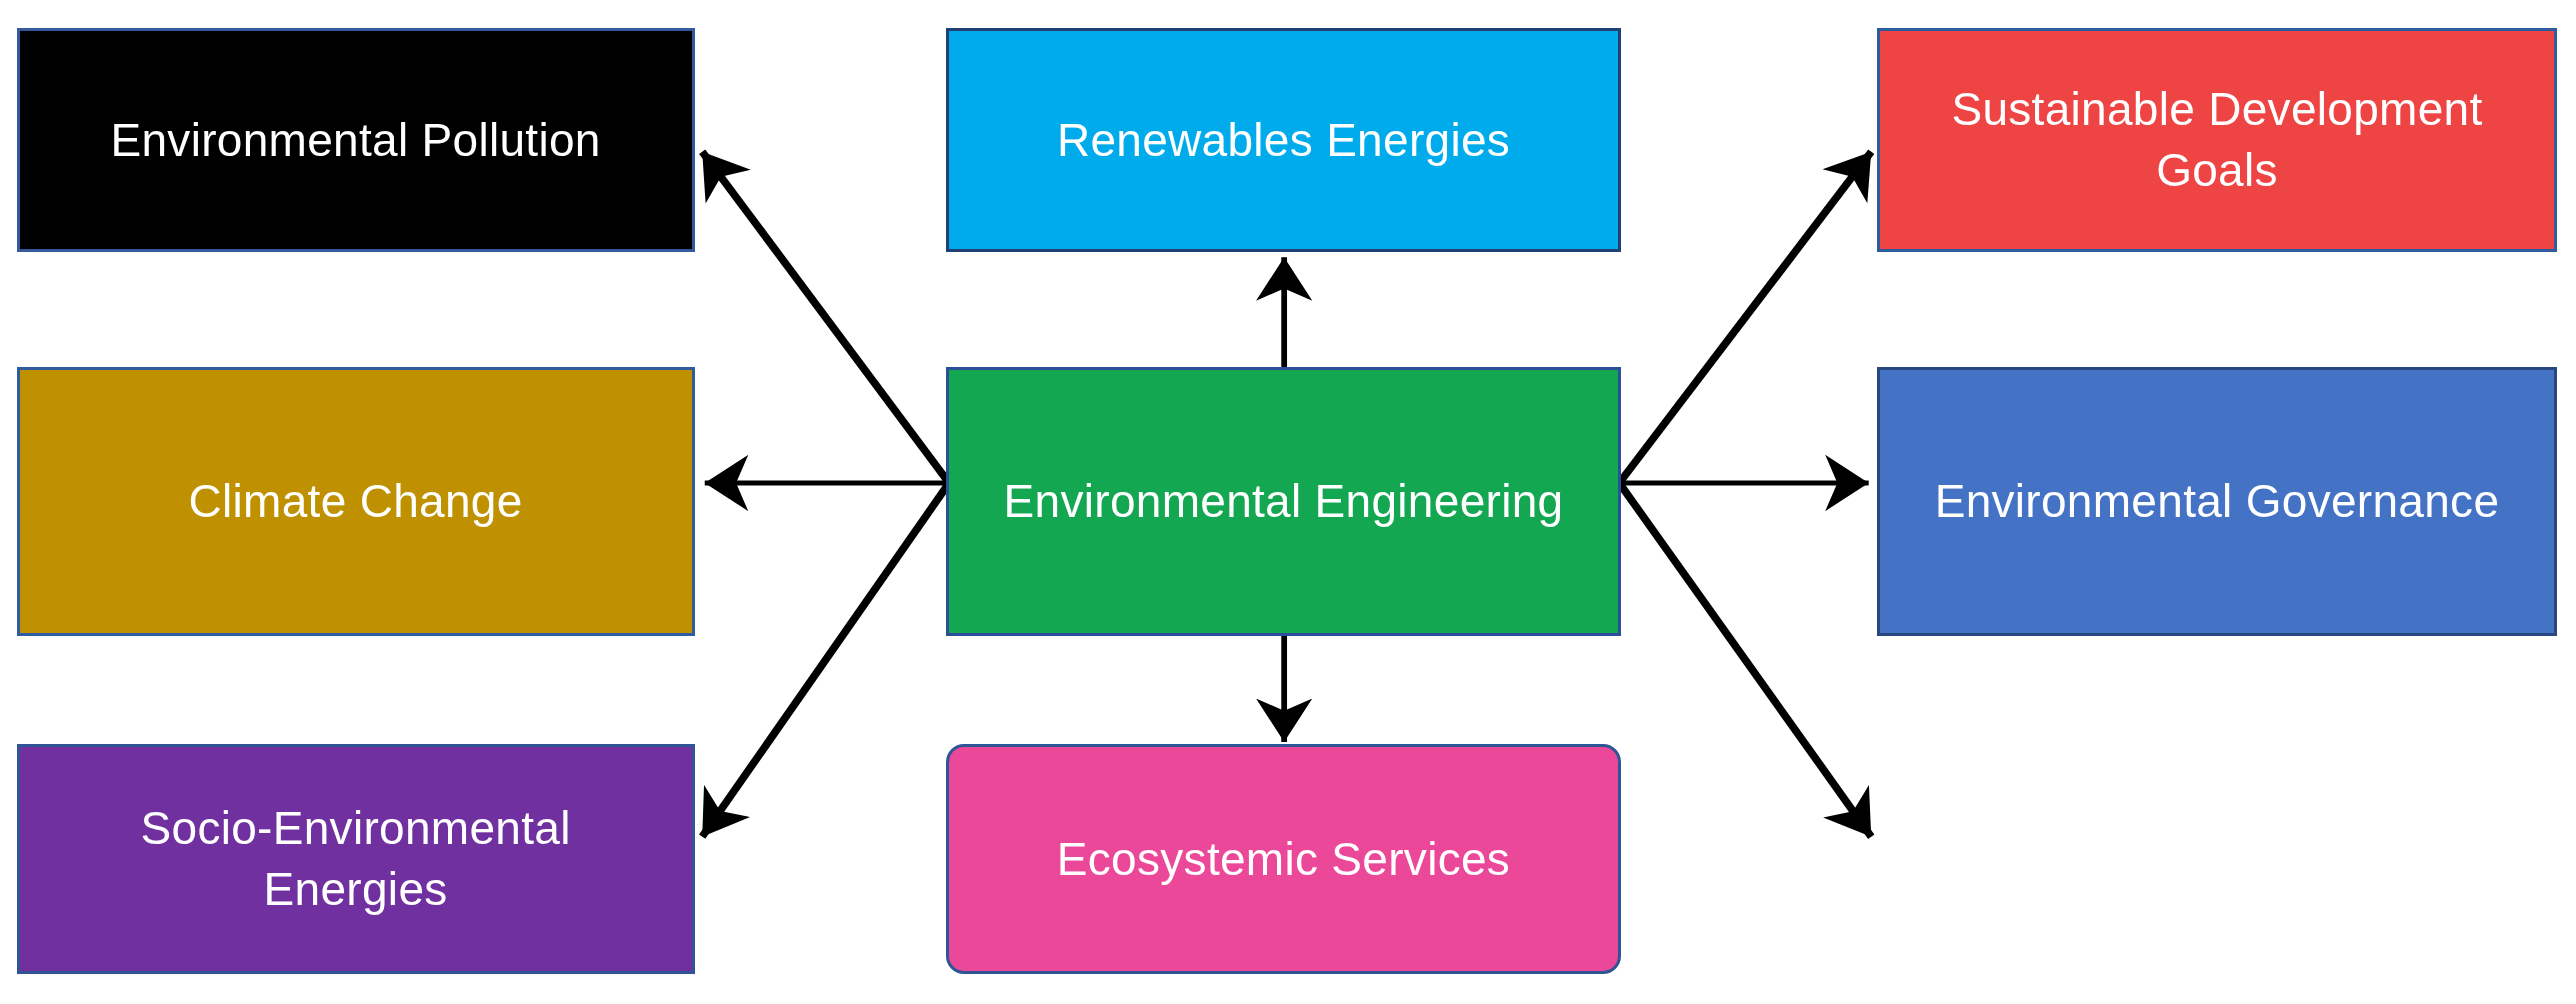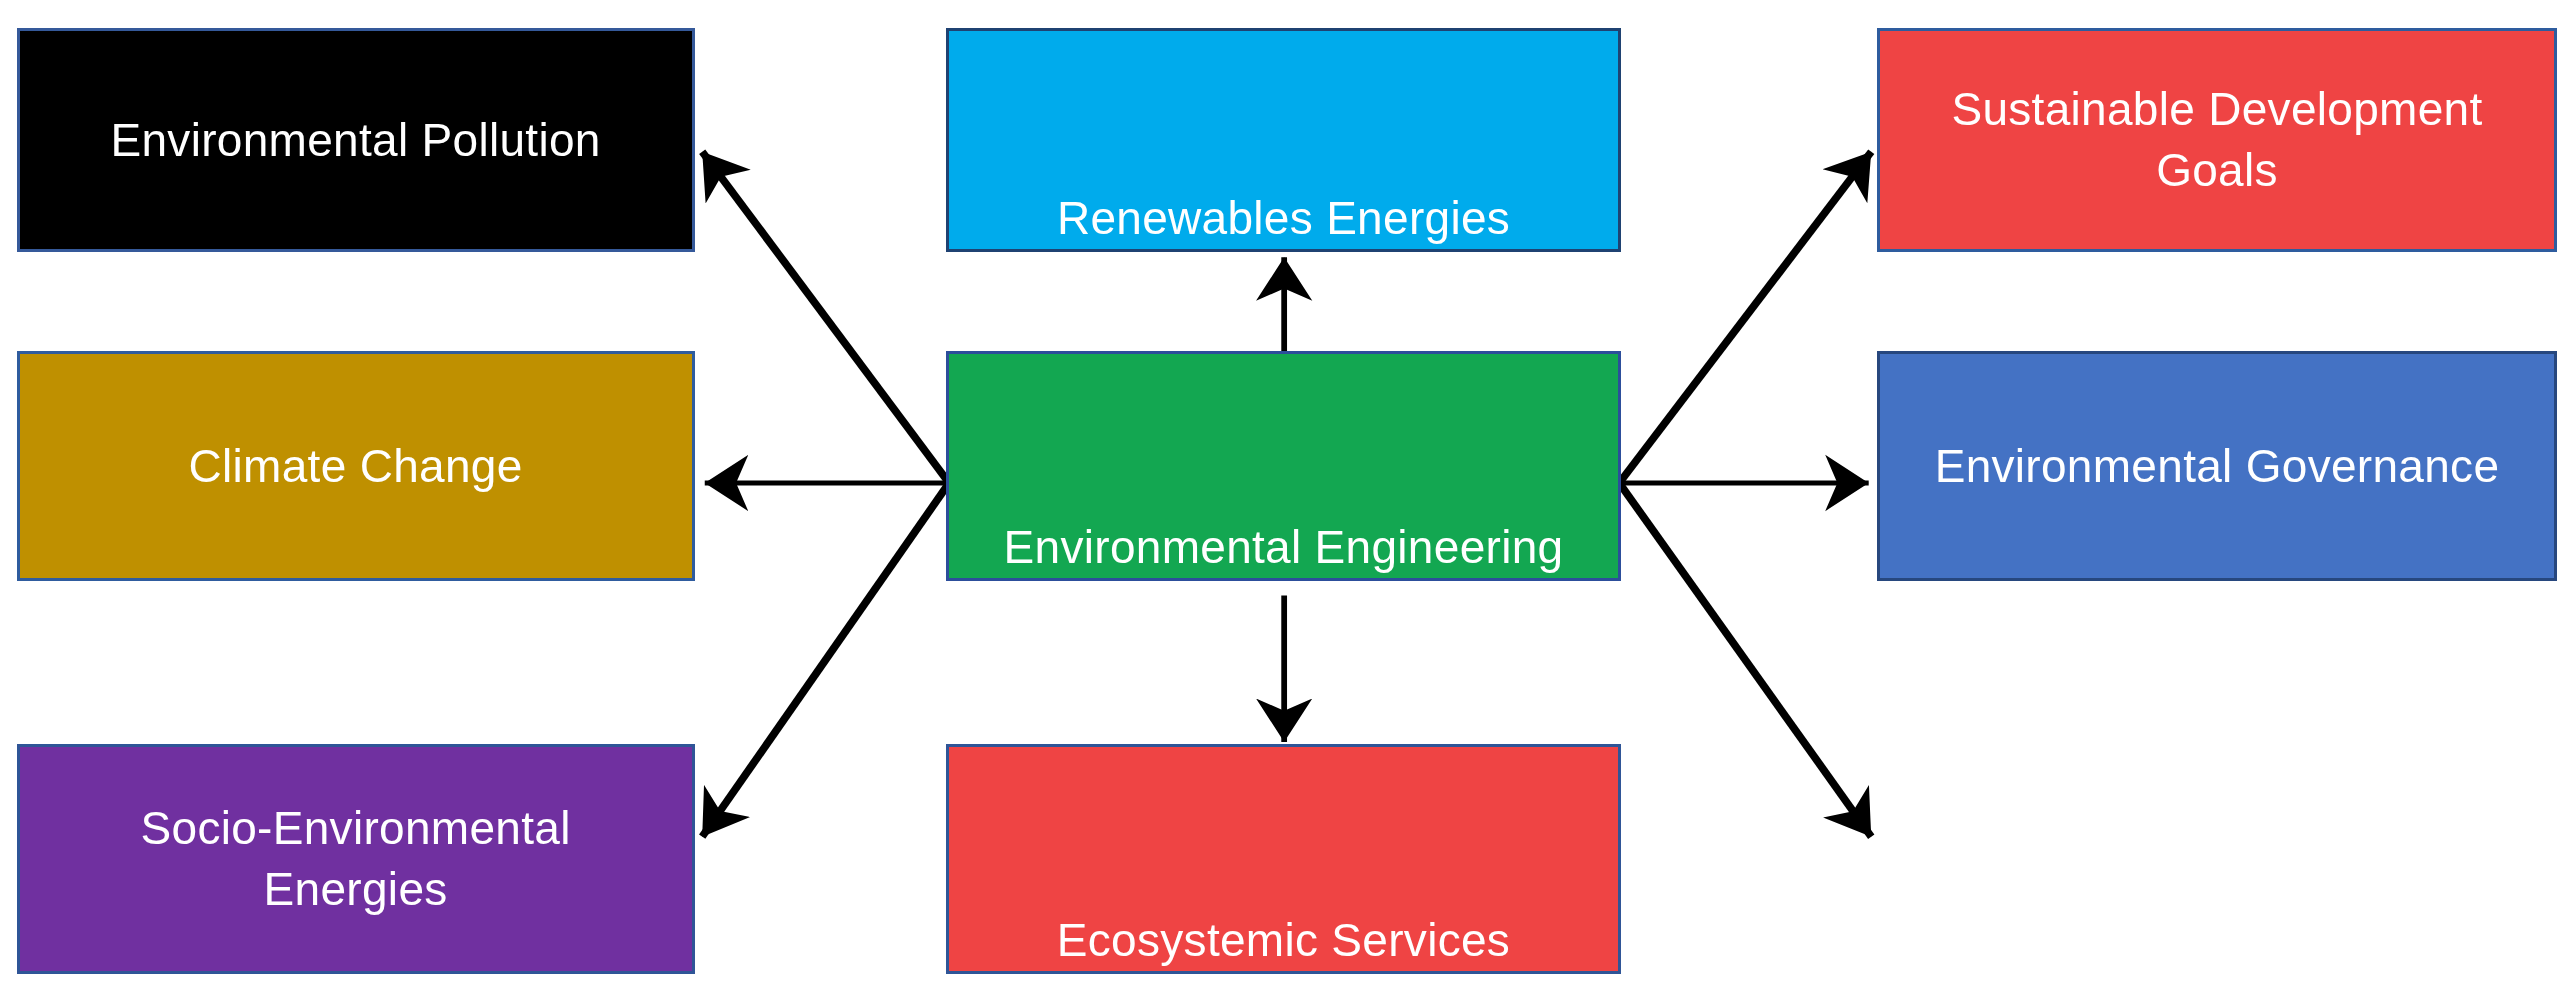--- a/index.html
+++ b/index.html
@@ -37,25 +37,25 @@
     font-weight: 300;
     line-height: 1.32;
     letter-spacing: 0.3px;
   }
   .node .label {
     display: block;
     max-width: 588px;
   }
   
   .col-left   { left: 16.6px;   width: 678px; }
-  .col-center { left: 946px; width: 675px; align-items: flex-end; }
+  .col-center { left: 946px; width: 675px; }
   .col-right  { left: 1877px; width: 680px; }
   
   .row-top    { top: 28px;   height: 224px; }
-  .row-mid    { top: 351px;  height: 230px; }
+  .row-mid    { top: 367px;  height: 269px; }
   .row-bottom { top: 744px; height: 230px; }
 </style>
 </head>
 <body>
 
 <div class="canvas">
 
   <svg class="arrow-layer" width="2576" height="1005" viewBox="0 0 4028 1571" xmlns="http://www.w3.org/2000/svg">
     <defs>
       <marker id="head" markerUnits="userSpaceOnUse" markerWidth="72" markerHeight="92" refX="68" refY="46" orient="auto">
@@ -86,21 +86,21 @@
   </div>
 
   <div class="node col-center row-top" style="background-color: rgb(0, 171, 236); border-color: rgb(31, 66, 114);">
     <span class="label">Renewables Energies</span>
   </div>
 
   <div class="node col-center row-mid" style="background-color: rgb(19, 167, 81); border-color: rgb(44, 78, 155);">
     <span class="label">Environmental Engineering</span>
   </div>
 
-  <div class="node col-center row-bottom" style="background-color: #ef4444; border-color: rgb(47, 85, 151);">
+  <div class="node col-center row-bottom" style="background-color: #ec4899; border-color: rgb(47, 85, 151); border-radius: 18px;">
     <span class="label">Ecosystemic Services</span>
   </div>
 
   <div class="node col-right row-top" style="background-color: #ef4444; border-color: rgb(46, 92, 158);">
     <span class="label">Sustainable Development Goals</span>
   </div>
 
   <div class="node col-right row-mid" style="background-color: rgb(68, 114, 196); border-color: rgb(39, 71, 126);">
     <span class="label">Environmental Governance</span>
   </div>

